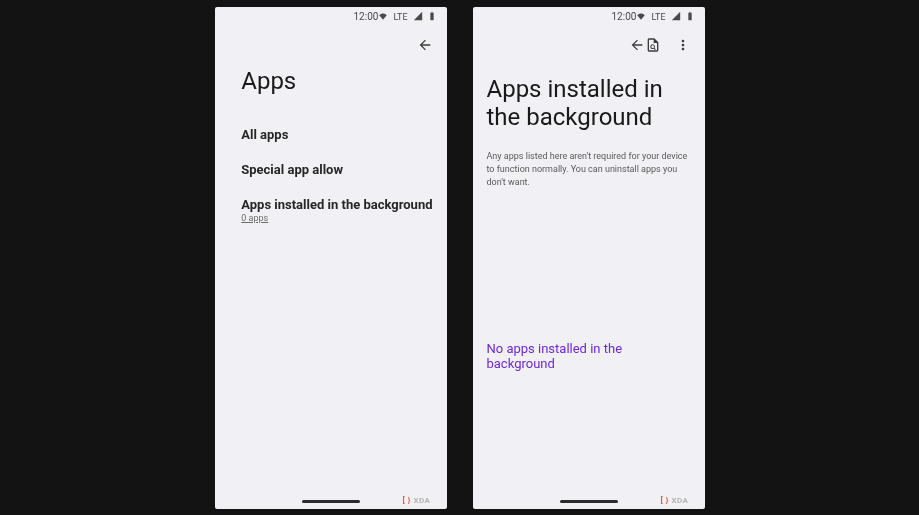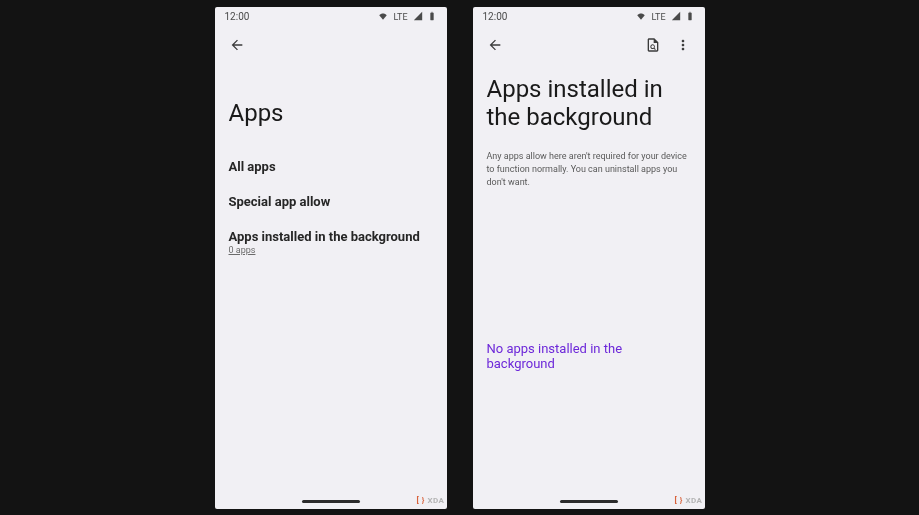--- a/index.html
+++ b/index.html
@@ -21,20 +21,21 @@
     }
     .phone {
       width: 232px;
       height: 502px;
       background: #f1f0f4;
       border-radius: 2px;
       position: relative;
       display: flex;
       flex-direction: column;
       overflow: hidden;
+      align-items: flex-end;
     }
     .statusbar {
       display: flex;
       justify-content: space-between;
       align-items: center;
       padding: 4px 10px;
       font-size: 10px;
       color: #4a4a4a;
       font-weight: 400;
     }
@@ -67,21 +68,20 @@
     .content {
       padding: 0 14px;
       flex: 1;
       display: flex;
       flex-direction: column;
     }
     .title {
       font-size: 24px;
       font-weight: 400;
       color: #1a1a1a;
-      margin-top: 32px;
       margin-bottom: 22px;
     }
     .title.tight {
       margin-top: 8px;
       line-height: 1.2;
       margin-bottom: 18px;
     }
     .menu-item {
       padding: 10px 0;
     }
@@ -113,21 +113,21 @@
       background: #2b2b2b;
       border-radius: 2px;
       position: absolute;
       bottom: 6px;
       left: 50%;
       transform: translateX(-50%);
     }
     .watermark {
       position: absolute;
       bottom: 4px;
-      right: 2px;
+      right: 16px;
       font-size: 8px;
       font-weight: 700;
       letter-spacing: 0.5px;
     }
     .watermark .br1 { color: #d8623a; }
     .watermark .txt { color: #b4b4b4; }
     .lte-text {
       font-size: 9px;
       color: #4a4a4a;
       margin: 0 1px;
@@ -230,21 +230,21 @@
         <svg viewBox="0 0 24 24">
             <path d="M12 8c1.1 0 2-.9 2-2s-.9-2-2-2-2 .9-2 2 .9 2 2 2zm0 2c-1.1 0-2 .9-2 2s.9 2 2 2 2-.9 2-2-.9-2-2-2zm0 6c-1.1 0-2 .9-2 2s.9 2 2 2 2-.9 2-2-.9-2-2-2z"></path>
           </svg>
       </span>
     </span>
   </div>
 
   <div class="content">
     <div class="title tight">Apps installed in the background</div>
 
-    <div class="info-text">Any apps allow here aren't required for your device to function normally. You can uninstall apps you don't want.</div>
+    <div class="info-text">Any apps listed here aren't required for your device to function normally. You can uninstall apps you don't want.</div>
 
     <div class="empty-text">No apps installed in the background</div>
   </div>
 
   <div class="navhandle"></div>
   <div class="watermark">
     <span class="br1">[ }</span>
     <span class="txt">XDA</span>
   </div>
 </div>

